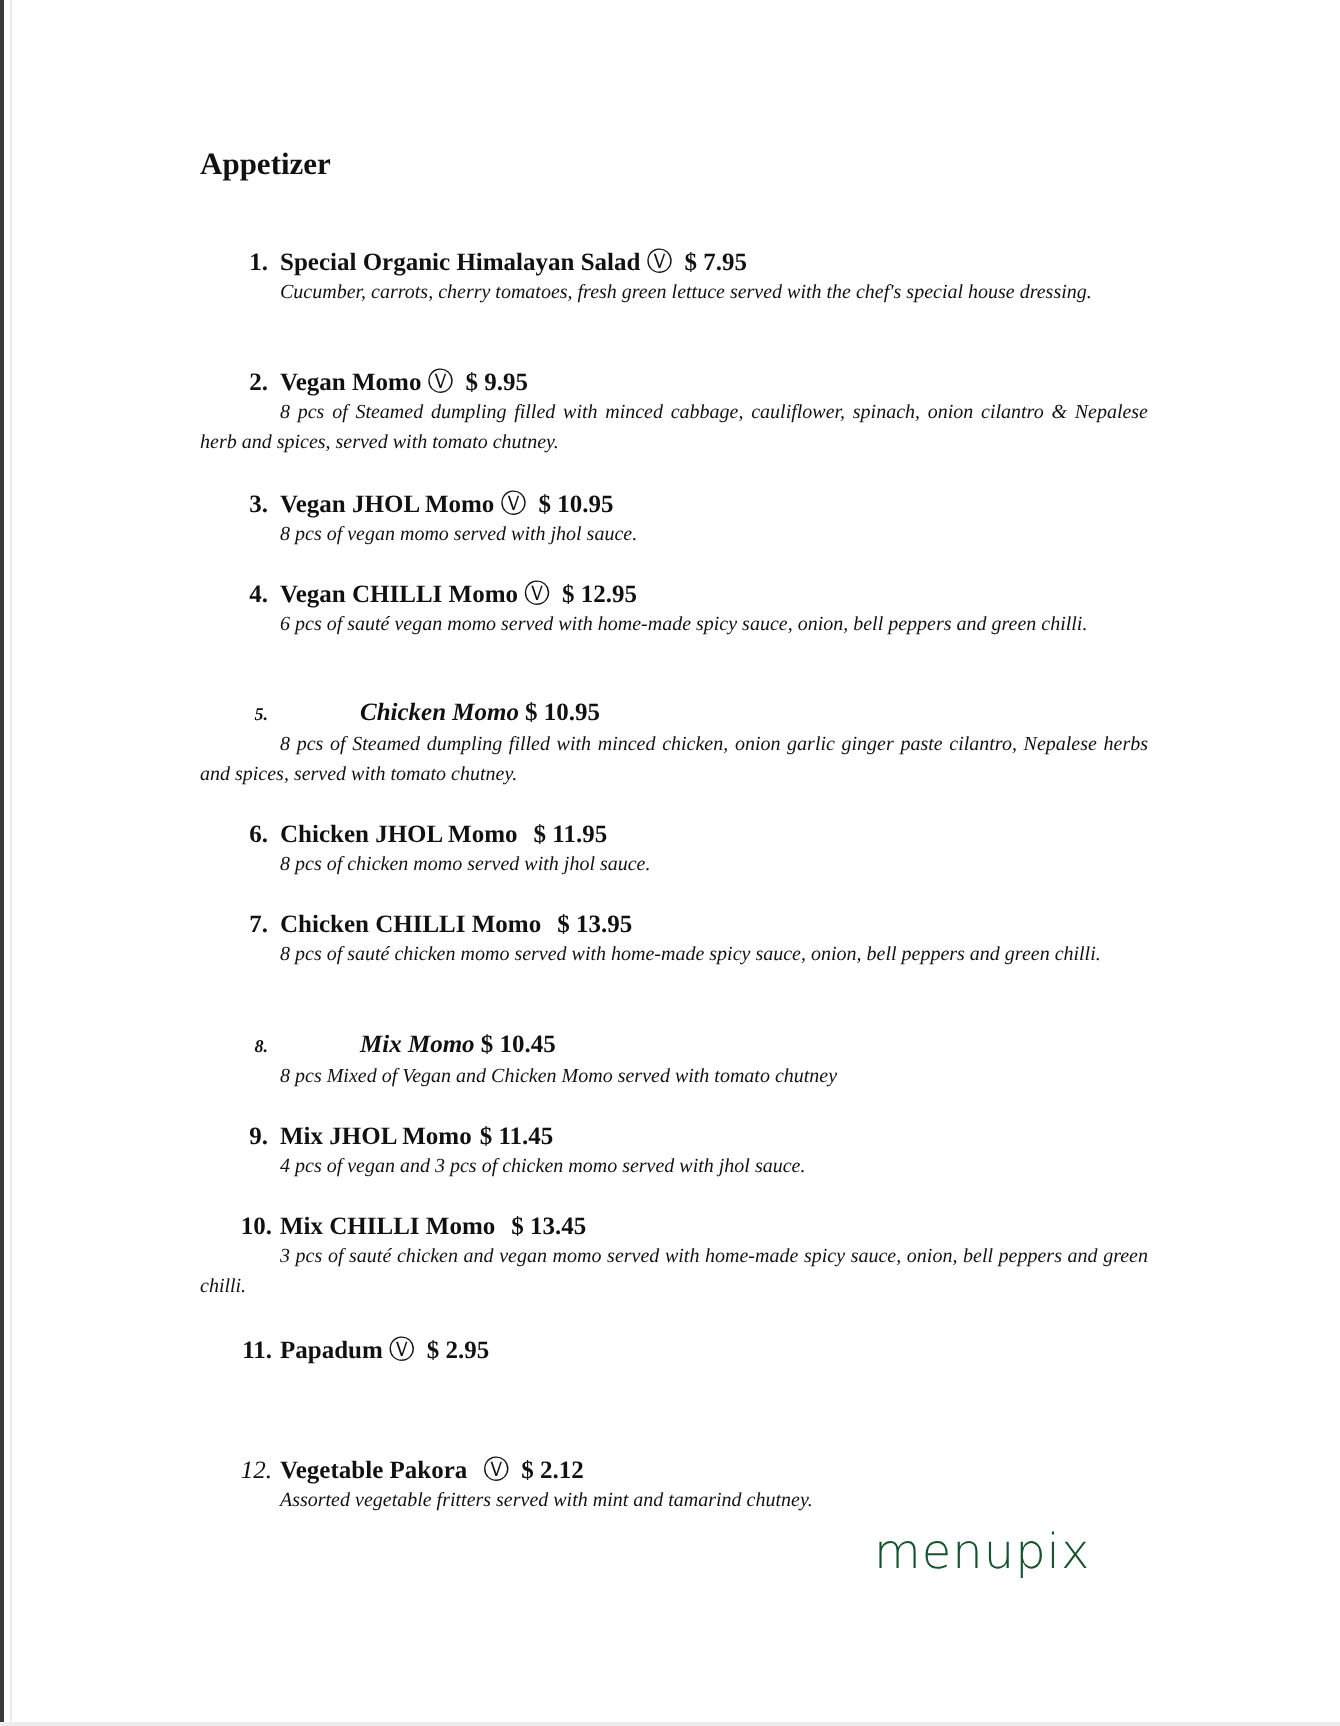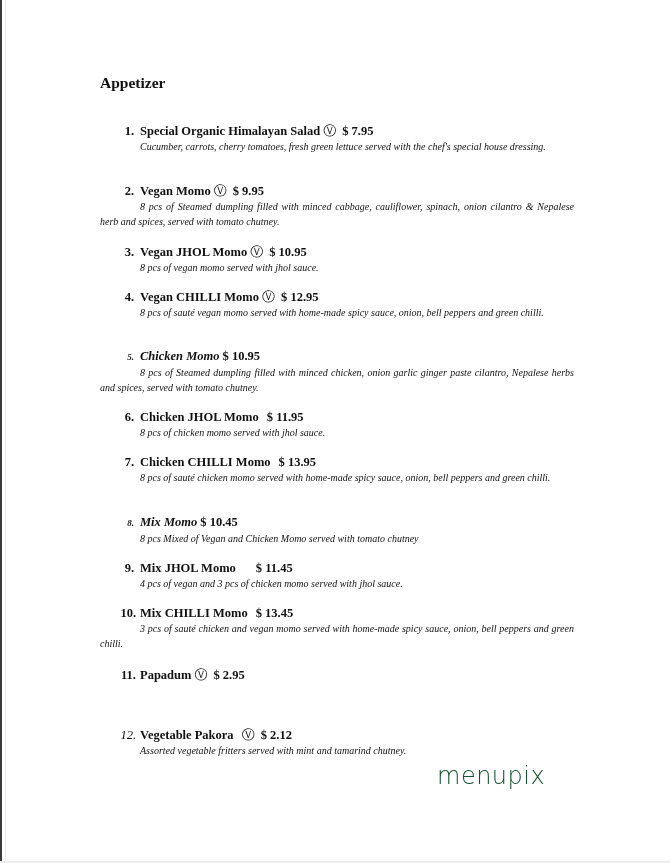--- a/index.html
+++ b/index.html
@@ -66,21 +66,21 @@
     .item-num {
       display: inline-block;
       width: 40px;
       text-align: right;
       padding-right: 0;
       box-sizing: border-box;
     }
     .item-num span { padding-right: 6px; }
     .item-num.small { font-size: 9px; font-style: italic; }
     .item-num.ital { font-style: italic; font-weight: bold; }
-    .item-name.ital { font-style: italic; }
+    .item-name.ital { font-style: italic; margin-left: 40px; }
     .item-veg {
       font-weight: normal;
       font-size: 13px;
       margin: 0 3px;
     }
     .item-price { margin-left: 3px; }
     .item-desc {
       font-size: 10px;
       font-style: italic;
       line-height: 15.2px;
@@ -146,21 +146,21 @@
     <p class="item-desc desc-indent">8 pcs of vegan momo served with jhol sauce.</p>
   </li>
 
   <li class="menu-item" style="top:289px">
     <div class="item-head">
       <span class="item-num"><span>4.</span></span>
       <span class="item-name">Vegan CHILLI Momo</span>
       <span class="item-veg">Ⓥ</span>
       <span class="item-price">$ 12.95</span>
     </div>
-    <p class="item-desc desc-hang">8 pcs of sauté vegan momo served with home-made spicy sauce, onion, bell peppers and green chilli.</p>
+    <p class="item-desc desc-hang">6 pcs of sauté vegan momo served with home-made spicy sauce, onion, bell peppers and green chilli.</p>
   </li>
 
   <li class="menu-item" style="top:349px">
     <div class="item-head">
       <span class="item-num small"><span>5.</span></span>
       <span class="item-name ital">Chicken Momo</span>
       <span class="item-price">$ 10.95</span>
     </div>
     <p class="item-desc desc-hang">8 pcs of Steamed dumpling filled with minced chicken, onion garlic ginger paste cilantro, Nepalese herbs and spices, served with tomato chutney.</p>
   </li>
@@ -189,21 +189,21 @@
       <span class="item-name ital">Mix Momo</span>
       <span class="item-price">$ 10.45</span>
     </div>
     <p class="item-desc desc-indent">8 pcs Mixed of Vegan and Chicken Momo served with tomato chutney</p>
   </li>
 
   <li class="menu-item" style="top:561px">
     <div class="item-head">
       <span class="item-num"><span>9.</span></span>
       <span class="item-name">Mix JHOL Momo</span>
-      <span class="item-price" style="margin-left:20px">$ 11.45</span>
+      <span class="item-price" style="margin-left:4px">$ 11.45</span>
     </div>
     <p class="item-desc desc-indent">4 pcs of vegan and 3 pcs of chicken momo served with jhol sauce.</p>
   </li>
 
   <li class="menu-item" style="top:606px">
     <div class="item-head">
       <span class="item-num"><span style="padding-right:4px">10.</span></span>
       <span class="item-name">Mix CHILLI Momo</span>
       <span class="item-price" style="margin-left:8px">$ 13.45</span>
     </div>

